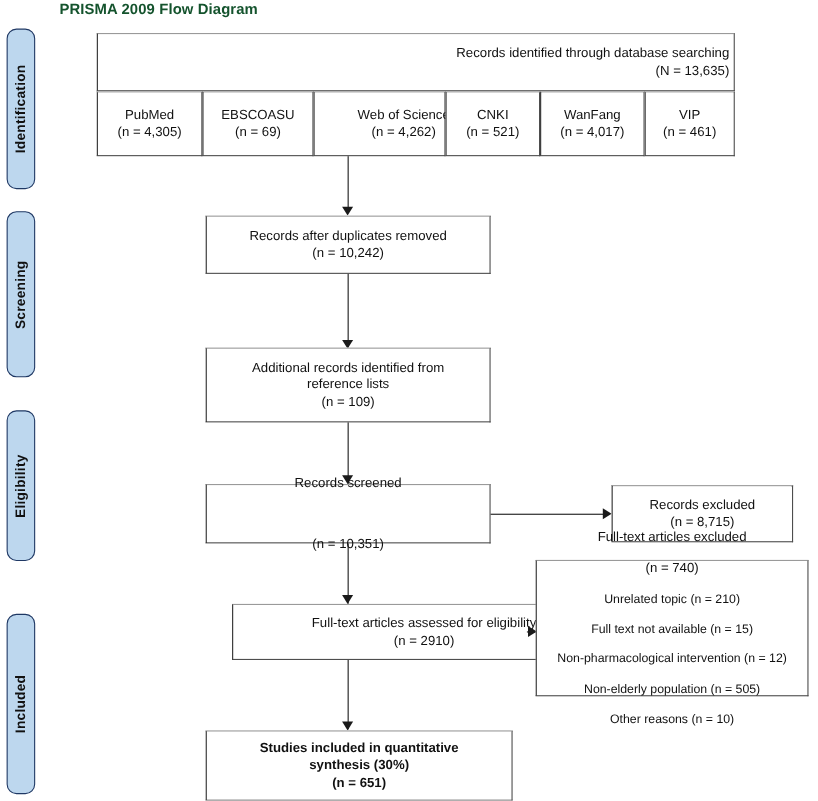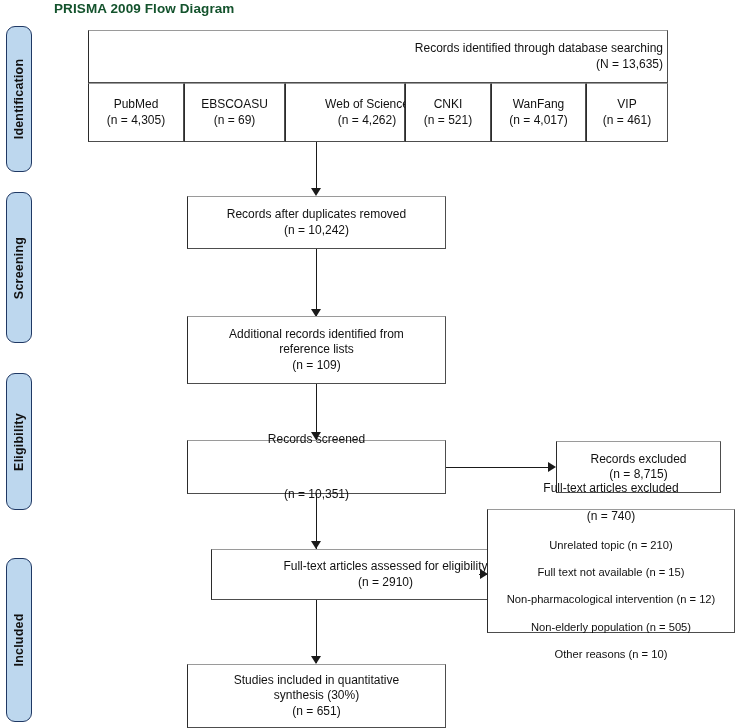--- a/index.html
+++ b/index.html
@@ -220,19 +220,19 @@
     <span class="ln small">Unrelated topic (n = 210)</span>
     <span class="ln small">Full text not available (n = 15)</span>
     <span class="ln small">Non-pharmacological intervention (n = 12)</span>
     <span class="ln small">Non-elderly population (n = 505)</span>
     <span class="ln small">Other reasons (n = 10)</span>
   </div>
 
   <div class="vline" style="left:316px;top:600px;height:63px;"></div>
   <div class="arrow-down" style="left:311px;top:656px;"></div>
 
-  <div class="box" style="left:187px;top:664px;width:259px;height:64px;">
+  <div class="box" style="left:187px;top:664px;width:279px;height:64px;font-weight:bold;">
     <span class="ln">Studies included in quantitative</span>
     <span class="ln">synthesis (30%)</span>
     <span class="ln">(n = 651)</span>
   </div>
 
 </div>
 
 </body></html>

